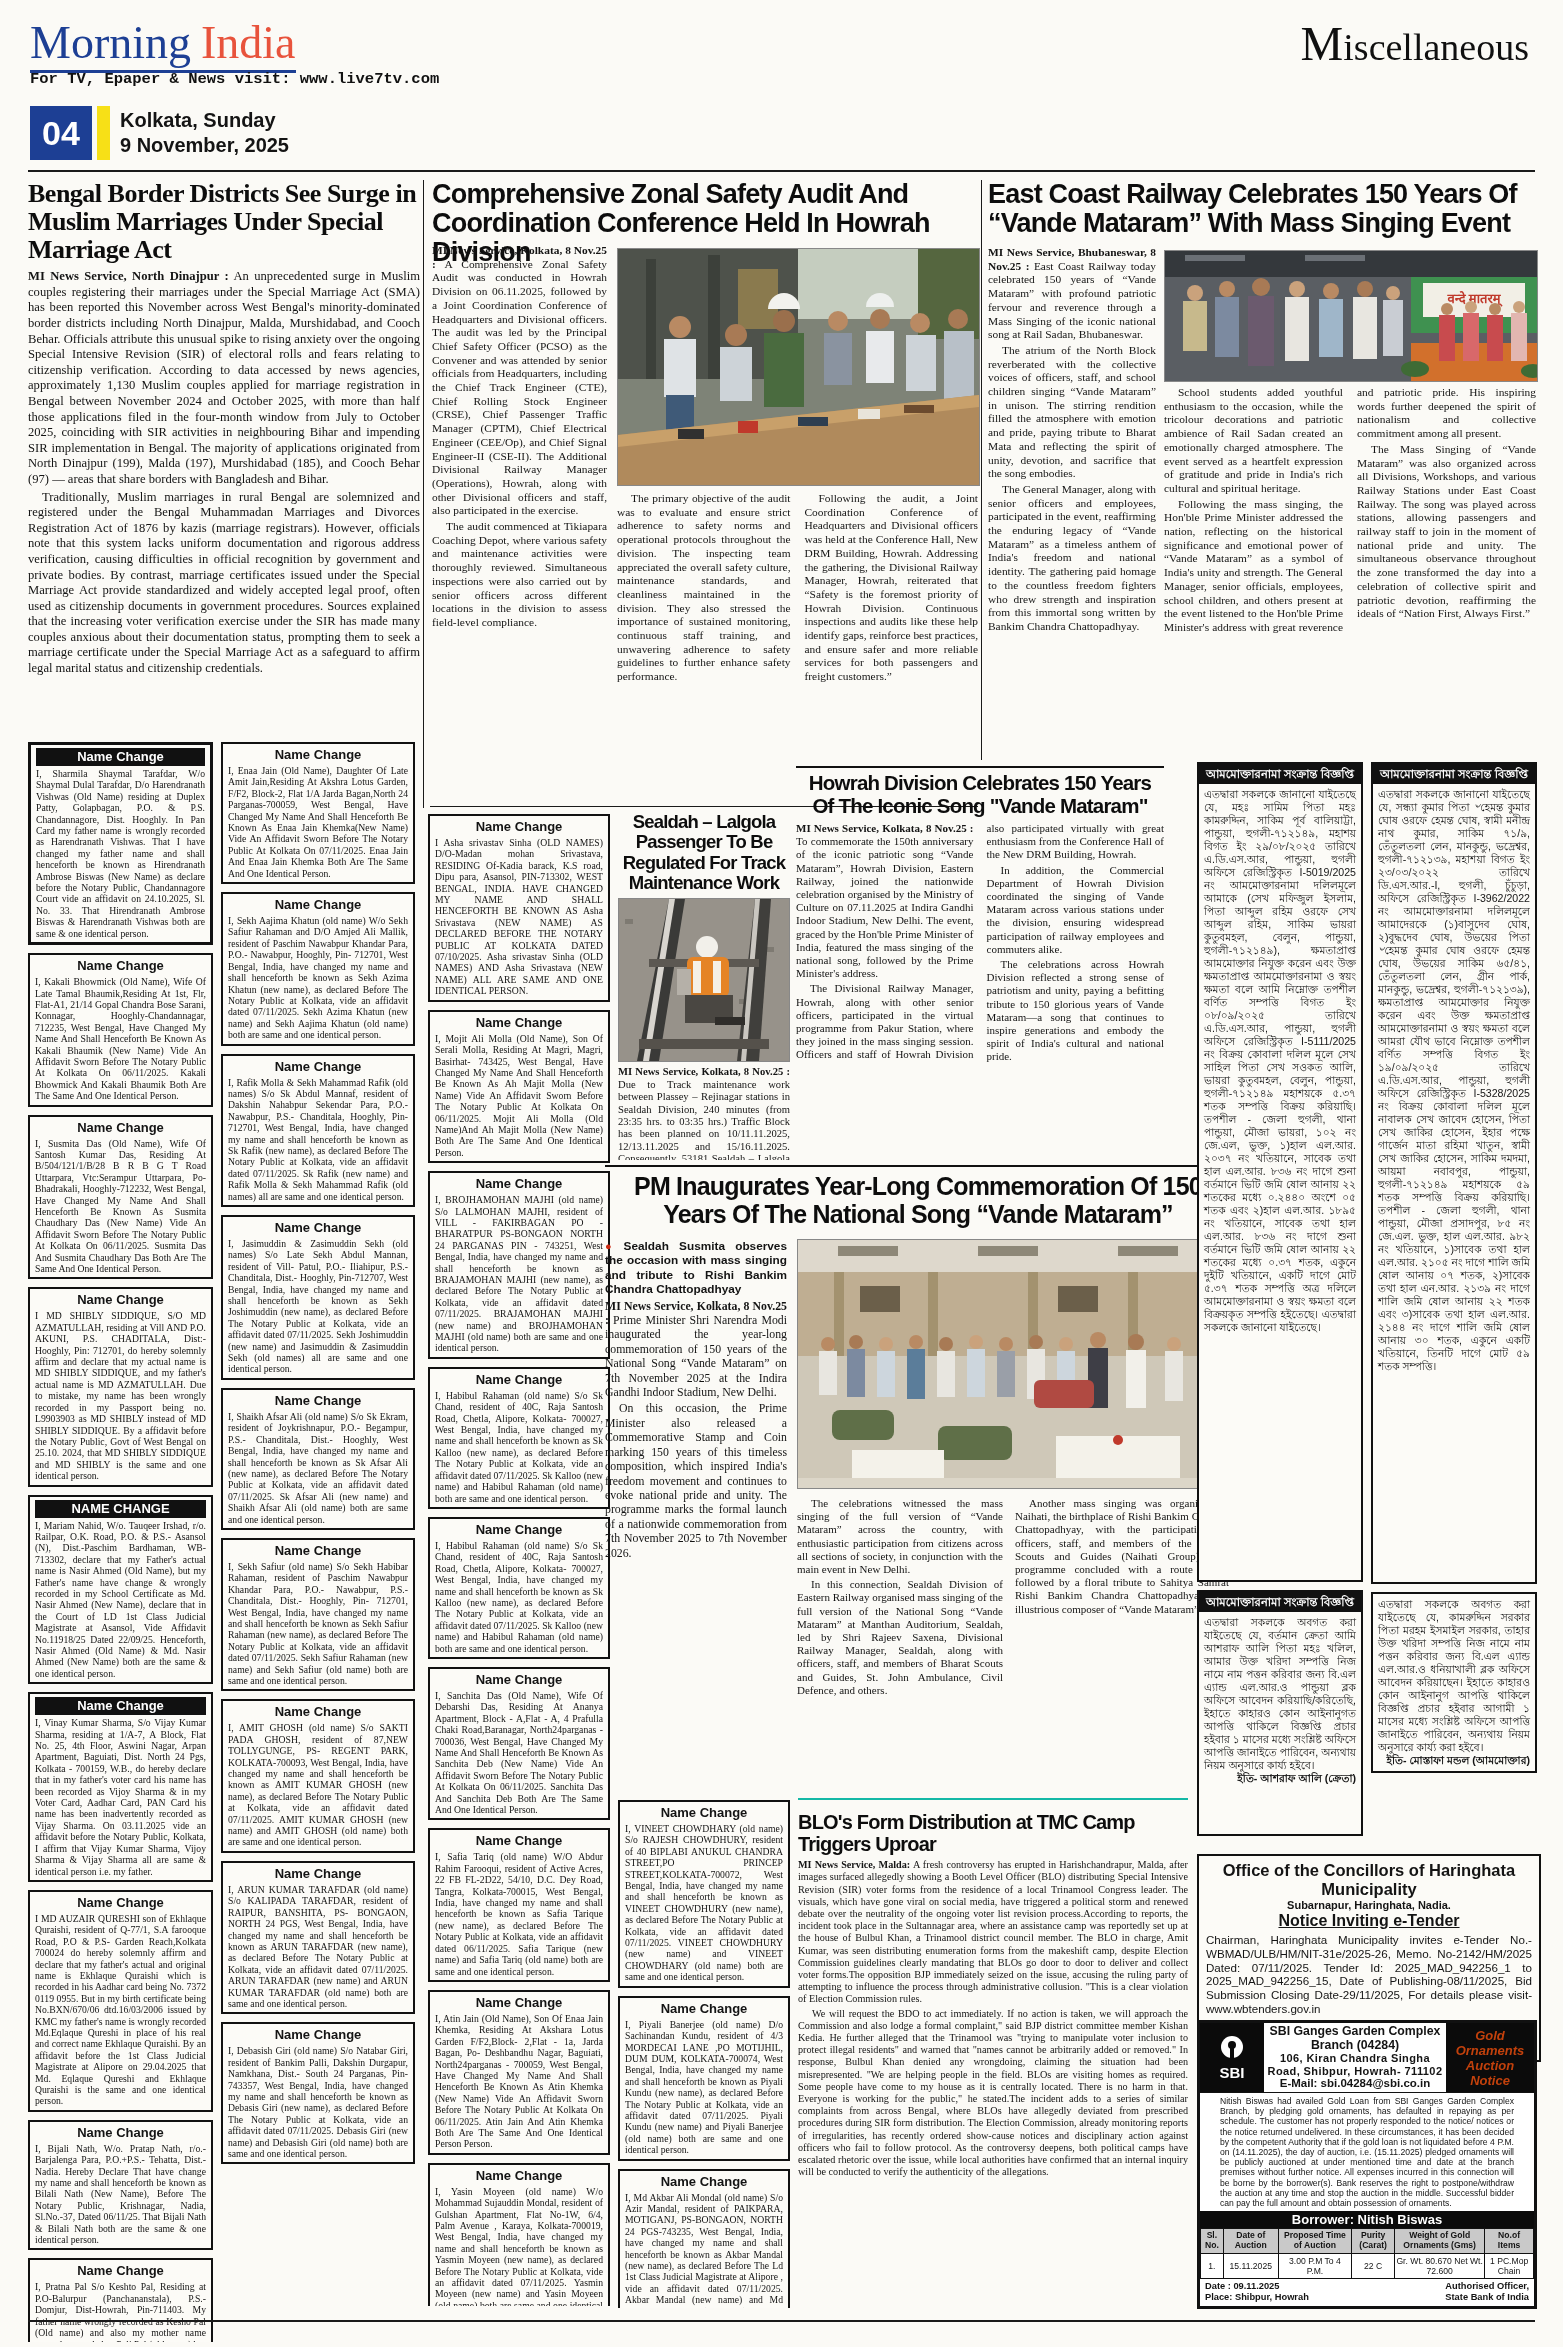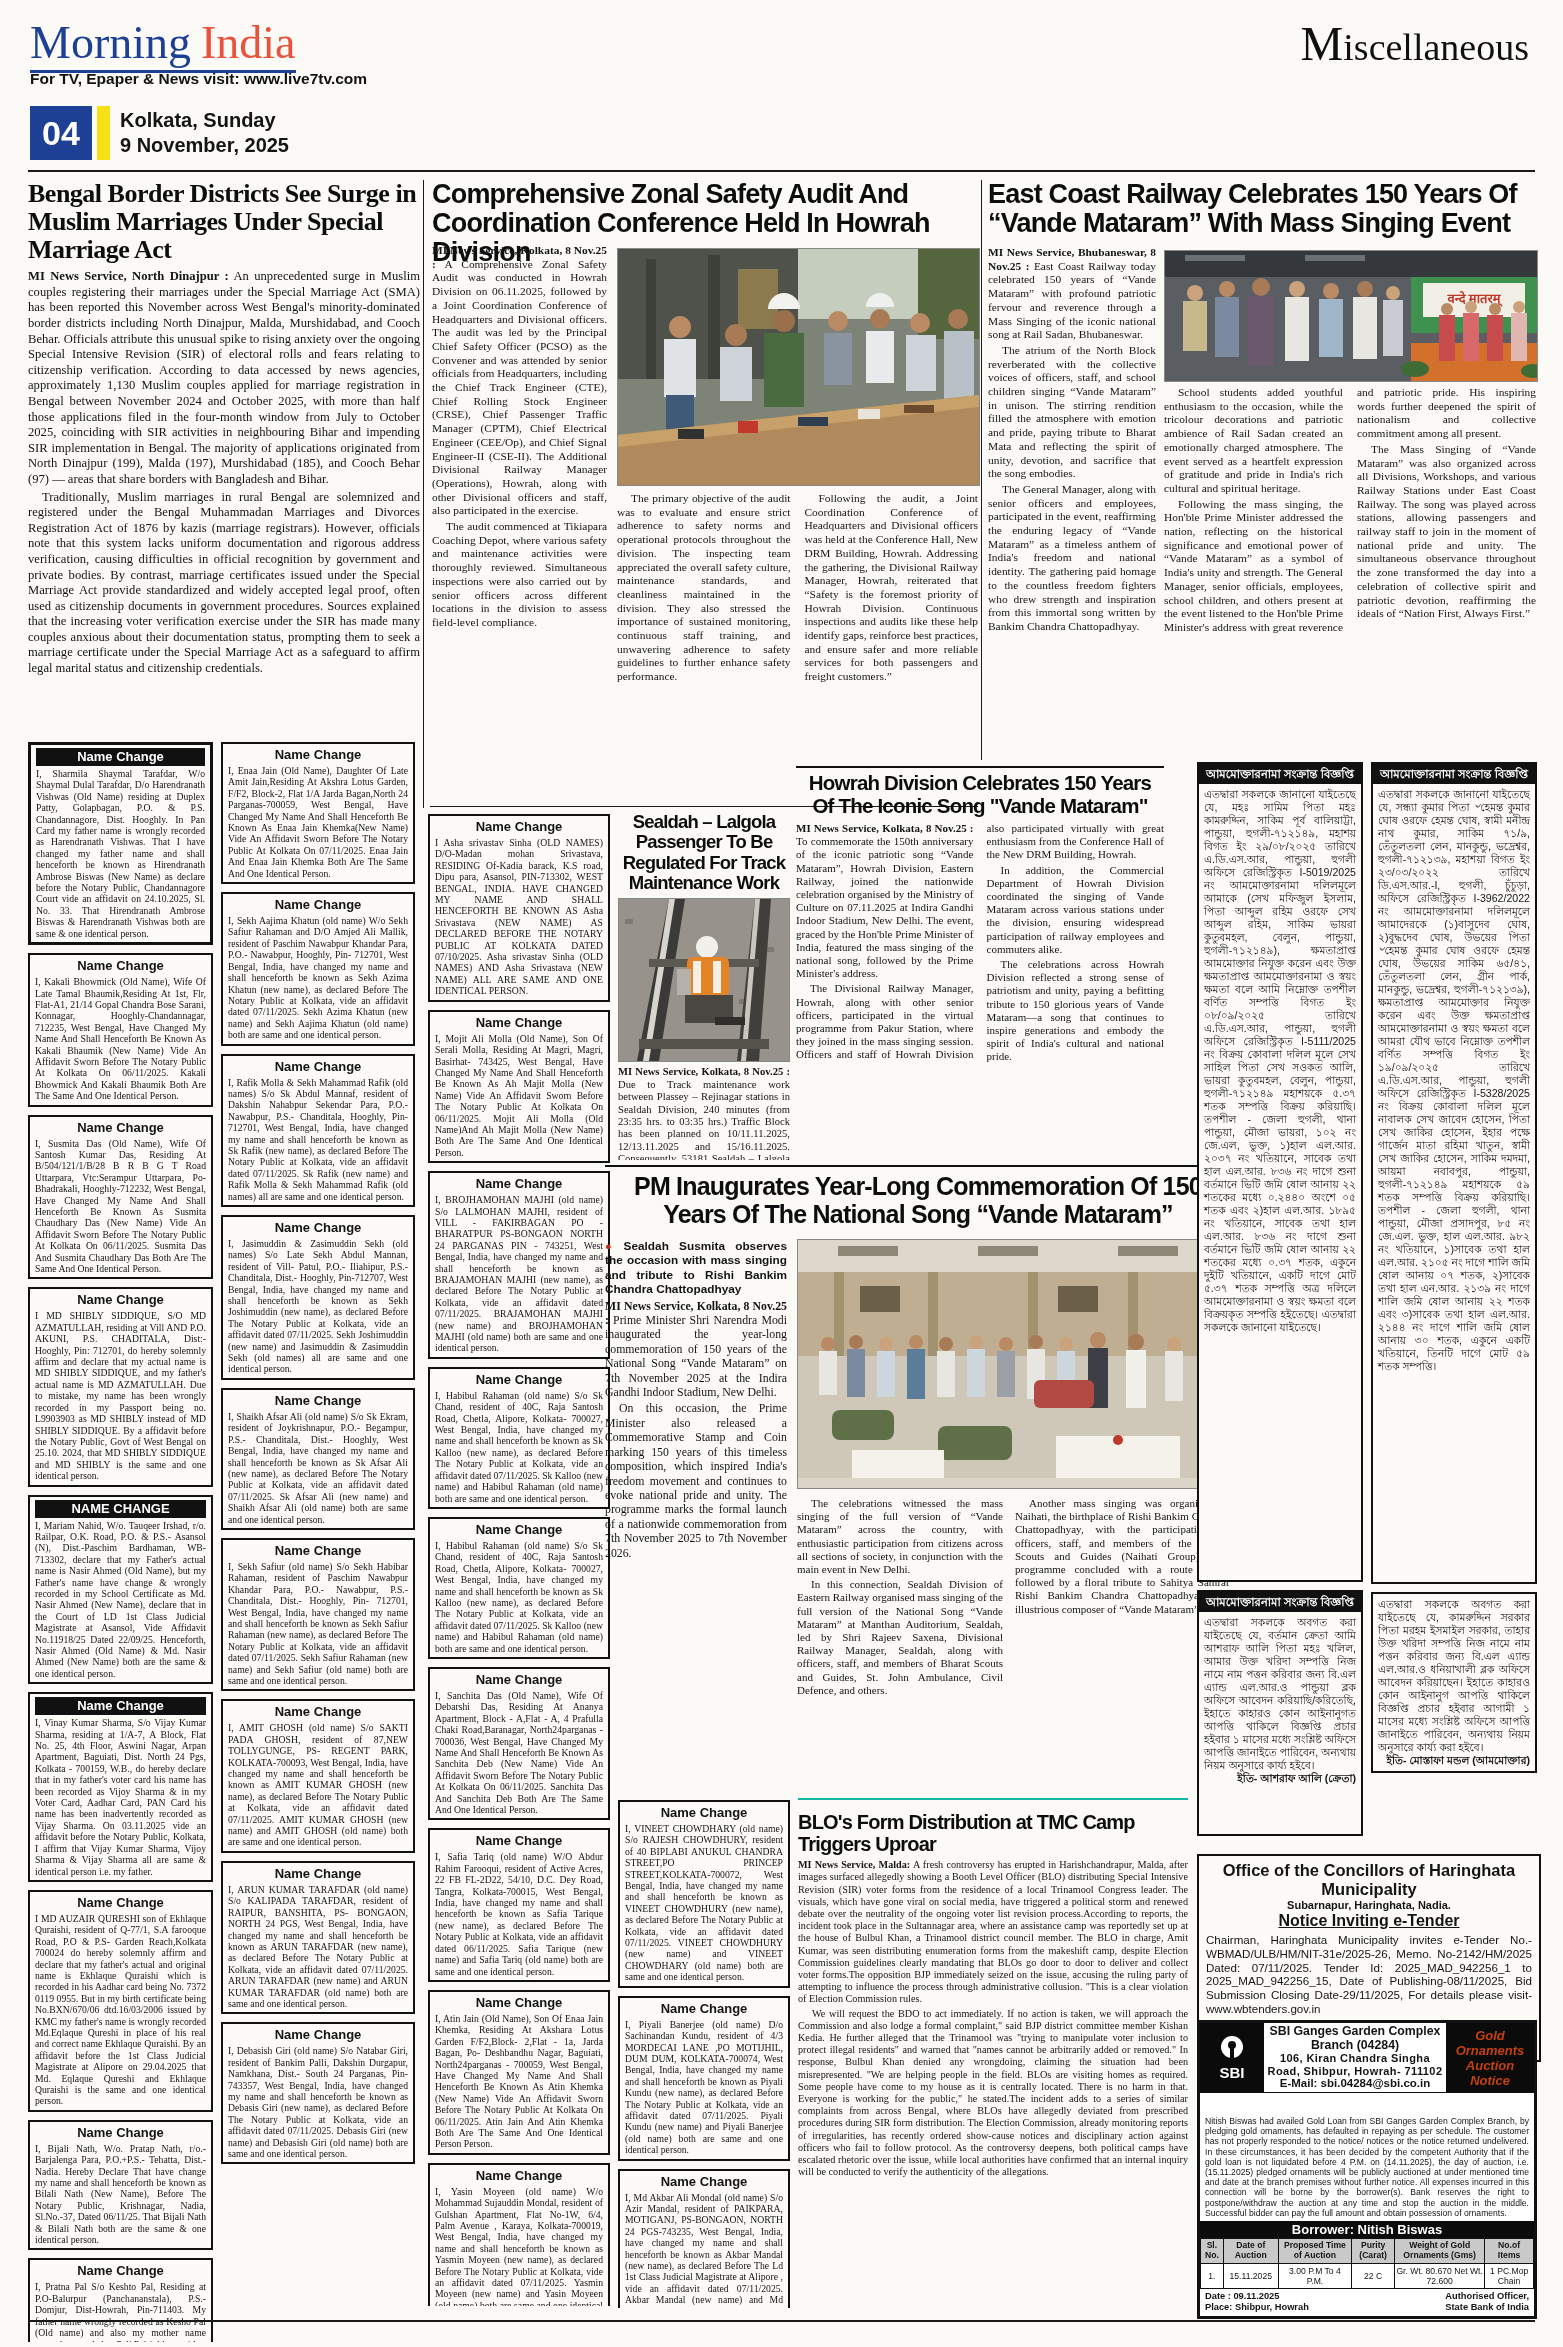--- a/index.html
+++ b/index.html
@@ -3,21 +3,21 @@
 <meta charset="utf-8">
 <style>
   html,body{margin:0;padding:0;background:#e9e7e1;}
   #page{position:relative;width:1563px;height:2347px;background:#fbfaf6;color:#141414;margin:0 auto;overflow:hidden;font-family:"Liberation Serif",serif;}
   .abs{position:absolute;}
   .sans{font-family:"Liberation Sans",sans-serif;}
   
   #mast-title{left:30px;top:20px;font-family:"Liberation Serif",serif;font-weight:normal;font-size:46px;line-height:1;border-bottom:3px solid #1d3f94;padding-bottom:4px;}
   #mast-title .t1{color:#1d3f94;}
   #mast-title .t2{color:#e8533c;margin-left:10px;}
-  #mast-tagline{left:30px;top:70px;font-weight:bold;font-size:15.5px;color:#111;}
+  #mast-tagline{left:30px;top:70px;font-weight:bold;font-size:15.5px;color:#111;font-family:Liberation Mono, monospace;}
   #mast-section{right:34px;top:16px;font-family:"Liberation Serif",serif;font-size:38px;color:#101010;}
   #mast-section::first-letter{font-size:48px;}
   #pagebar{left:30px;top:106px;display:flex;align-items:stretch;height:54px;}
   #pagebar .num{background:#1d3f94;color:#fff;font-weight:bold;font-size:34px;width:62px;display:flex;align-items:center;justify-content:center;font-family:"Liberation Sans",sans-serif;}
   #pagebar .bar{background:#f7e017;width:13px;margin-left:5px;}
   #pagebar .dt{margin-left:10px;font-weight:bold;font-size:20px;line-height:1.25;font-family:"Liberation Sans",sans-serif;display:flex;flex-direction:column;justify-content:center;}
   .hrule{background:#1a1a1a;height:2px;}
   .vrule{background:#1a1a1a;width:1px;}
   
   .headline{font-weight:bold;color:#0d0d0d;}
@@ -53,21 +53,21 @@
   #tender .bd{font-size:11.6px;line-height:13.8px;text-align:justify;}
   #tender .sg{font-size:10.5px;text-align:right;line-height:12.5px;margin-top:2px;}
   #sbi{border:3px solid #111;background:#fff;font-family:"Liberation Sans",sans-serif;}
   #sbi .hd{display:flex;align-items:stretch;border-bottom:1px solid #111;}
   #sbi .logo{background:#0b0b0b;width:64px;display:flex;align-items:center;justify-content:center;flex-direction:column;color:#fff;}
   #sbi .addr{flex:1;text-align:center;padding:2px 3px;}
   #sbi .addr .a1{font-weight:bold;font-size:12.3px;line-height:13.5px;}
   #sbi .addr .a2{font-weight:bold;font-size:11px;line-height:12.5px;letter-spacing:.4px;}
   #sbi .addr .a3{font-weight:bold;font-size:11.5px;line-height:13px;}
   #sbi .gold{background:#0b0b0b;color:#c2410c;width:88px;display:flex;align-items:center;justify-content:center;text-align:center;font-weight:bold;font-size:13px;line-height:15px;font-style:italic;}
-  #sbi .bd{font-size:8.6px;line-height:10.2px;text-align:justify;padding:3px 5px;margin-top:20px;}
+  #sbi .bd{font-size:8.6px;line-height:10.2px;text-align:justify;padding:3px 20px;}
   #sbi .bar{background:#0b0b0b;color:#fff;font-weight:bold;text-align:center;font-size:13px;padding:1px 0;}
   #sbi table{border-collapse:collapse;width:100%;font-size:8.6px;}
   #sbi th{background:#c9c9c9;border:1px solid #111;padding:2px 1px;line-height:9.8px;}
   #sbi td{border:1px solid #111;text-align:center;padding:2px 1px;line-height:10px;}
   #sbi .ft{display:flex;justify-content:space-between;font-weight:bold;font-size:9.3px;line-height:11px;padding:2px 5px 3px 5px;}
   #sbi .ft .r{text-align:right;}
 </style>
 </head>
 <body>
 

